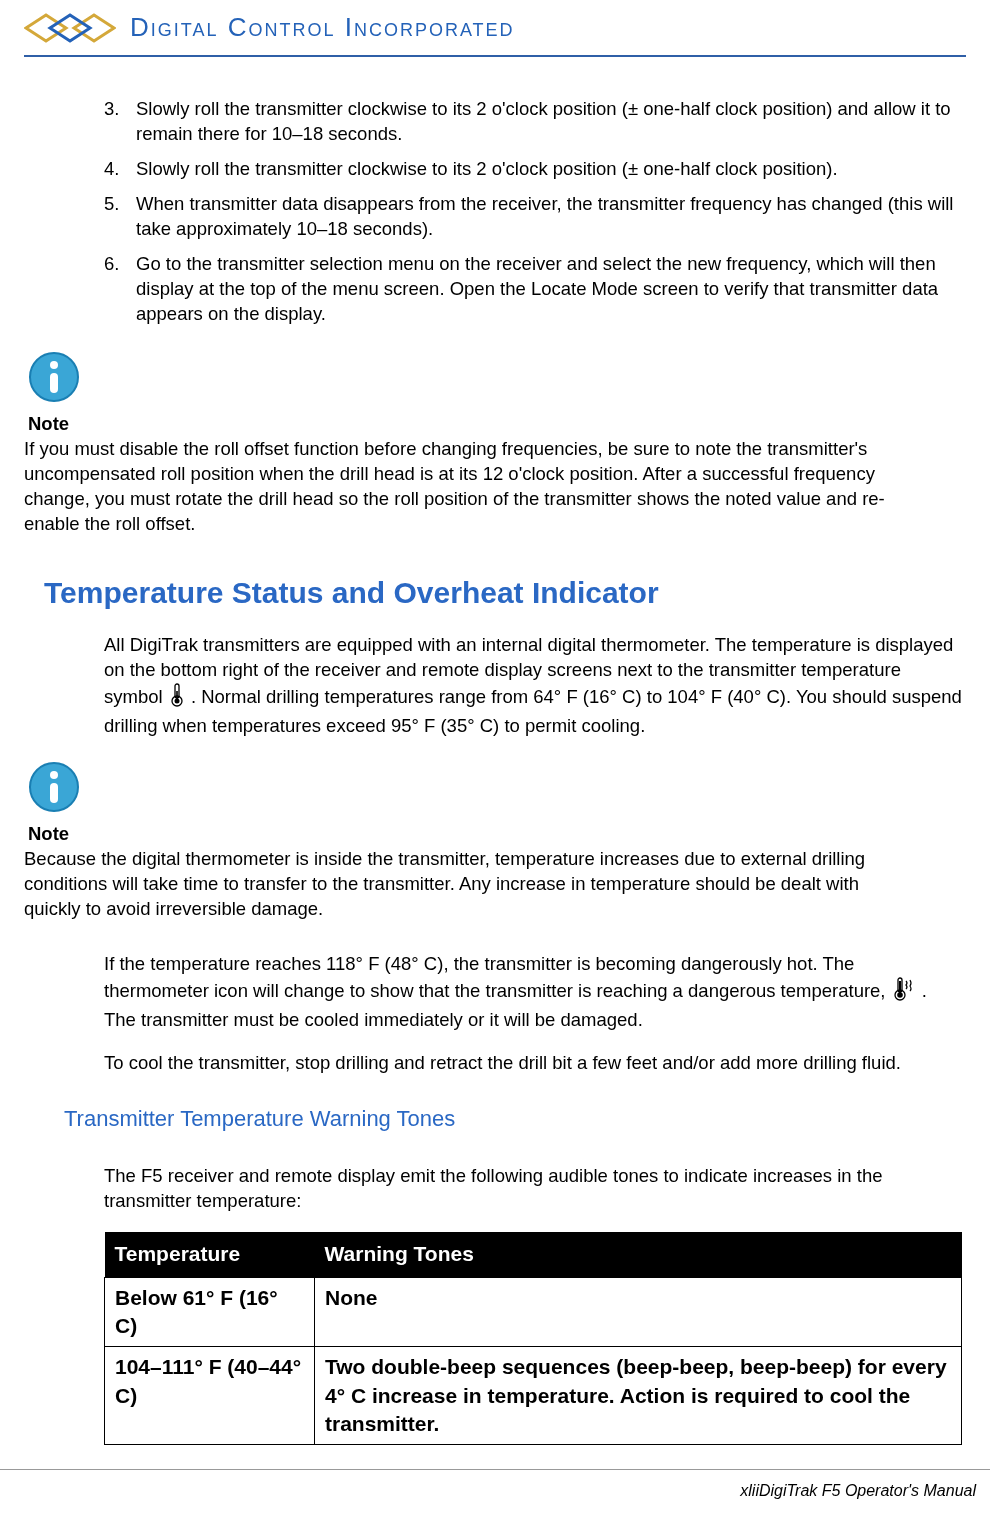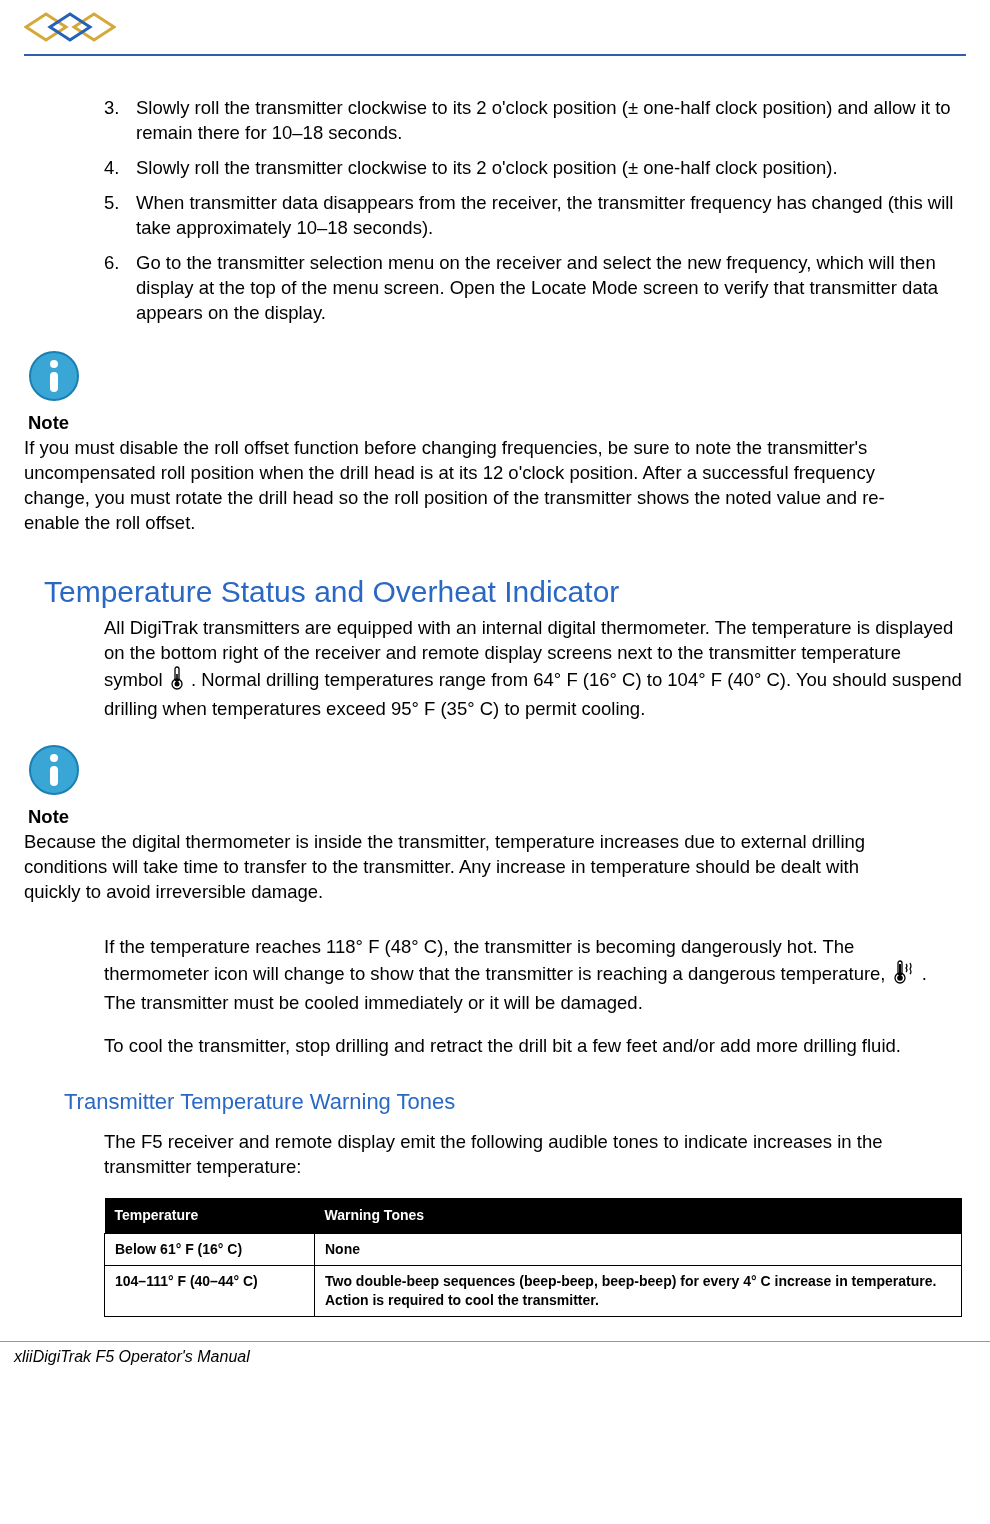--- a/index.html
+++ b/index.html
@@ -75,77 +75,78 @@
     min-width: 62px;
     margin-right: 8px;
     padding-left: 4px;
   }
   .note-text {
     flex: 1;
     padding-right: 70px;
   }
   h2.section {
     color: #2a68c4;
-    font-weight: 400;
+    font-weight: 700;
     font-size: 30px;
-    margin: 36px 0 4px -60px;
+    margin: 36px 0 20px -60px;
   }
   h3.subsection {
     color: #2a68c4;
     font-weight: 400;
     font-size: 22px;
-    margin: 28px 0 14px -40px;
+    margin: 28px 0 31px -40px;
   }
   .para { margin-bottom: 18px; }
   .inline-icon {
     display: inline-block;
     vertical-align: middle;
     margin: 0 2px;
   }
   table.warn {
     border-collapse: collapse;
     width: 100%;
     margin-top: 10px;
-    font-size: 14px;
+    font-size: 21px;
   }
   table.warn th {
     background: #000;
     color: #fff;
     text-align: left;
     padding: 8px 10px;
     font-weight: bold;
   }
   table.warn td {
     border: 1px solid #000;
     padding: 6px 10px;
     vertical-align: top;
     font-weight: bold;
   }
   table.warn .col1 { width: 210px; }
   .footer {
     display: flex;
-    justify-content: flex-start;
-    padding: 4px 14px 8px 14px;
+    justify-content: flex-end;
+    padding: 10px 14px 8px 14px;
     border-top: 1px solid #999;
     font-size: 16px;
     font-style: italic;
   }
 </style>
 </head>
 <body>
 
 <div class="page">
   <div class="header">
     <span class="logo-shape">
       <svg width="92" height="34" viewBox="0 0 92 34">
         <path d="M2 17 L22 4 L42 17 L22 30 Z" fill="none" stroke="#d4a83a" stroke-width="3"></path>
         <path d="M50 17 L70 4 L90 17 L70 30 Z" fill="none" stroke="#d4a83a" stroke-width="3"></path>
         <path d="M26 17 L46 4 L66 17 L46 30 Z" fill="none" stroke="#2462b8" stroke-width="3"></path>
       </svg>
     </span>
+    <span class="company">Digital Control Incorporated</span>
   </div>
   <hr class="rule">
 
   <div class="content">
 
     <ol class="steps">
       <li>
           <span class="num">3.</span>
           <span>Slowly roll the transmitter clockwise to its 2 o'clock position (± one-half clock position) and allow it to remain there for 10–18 seconds.</span>
         </li>

